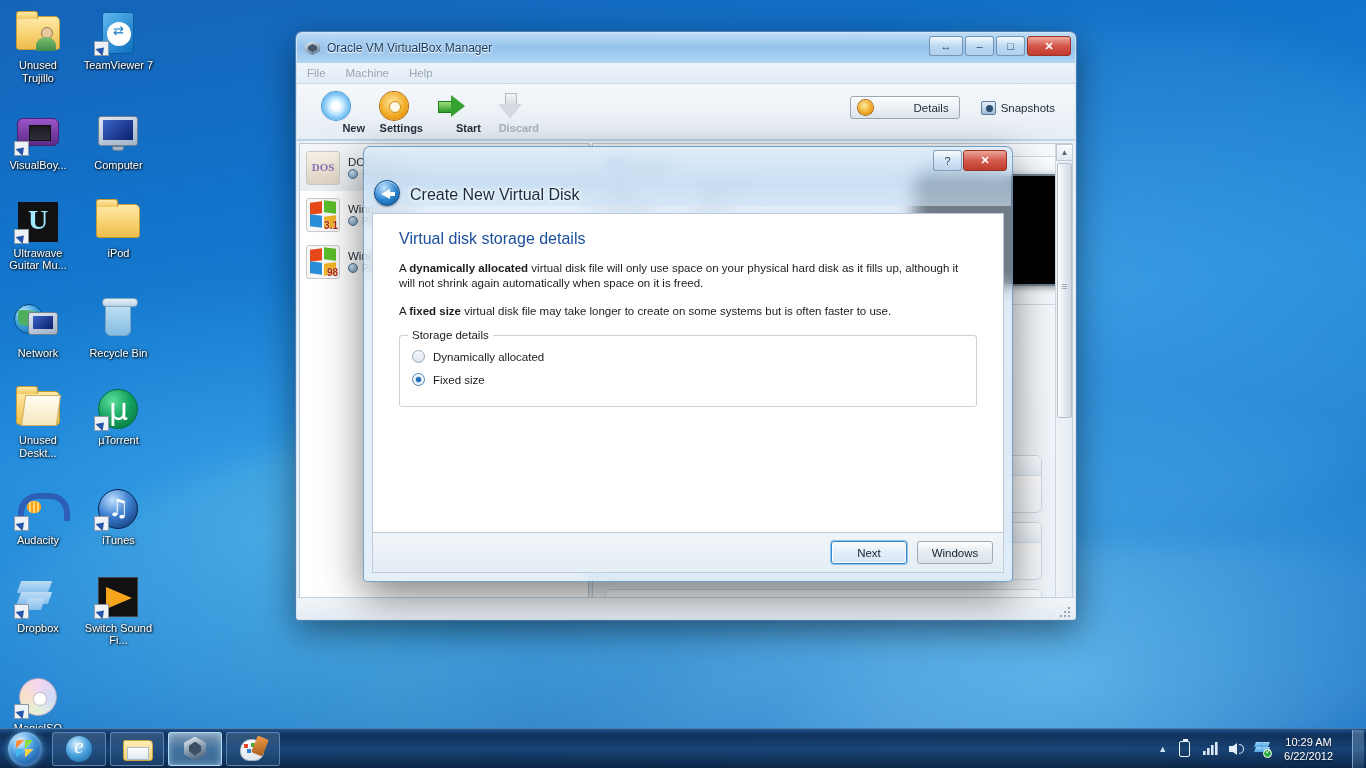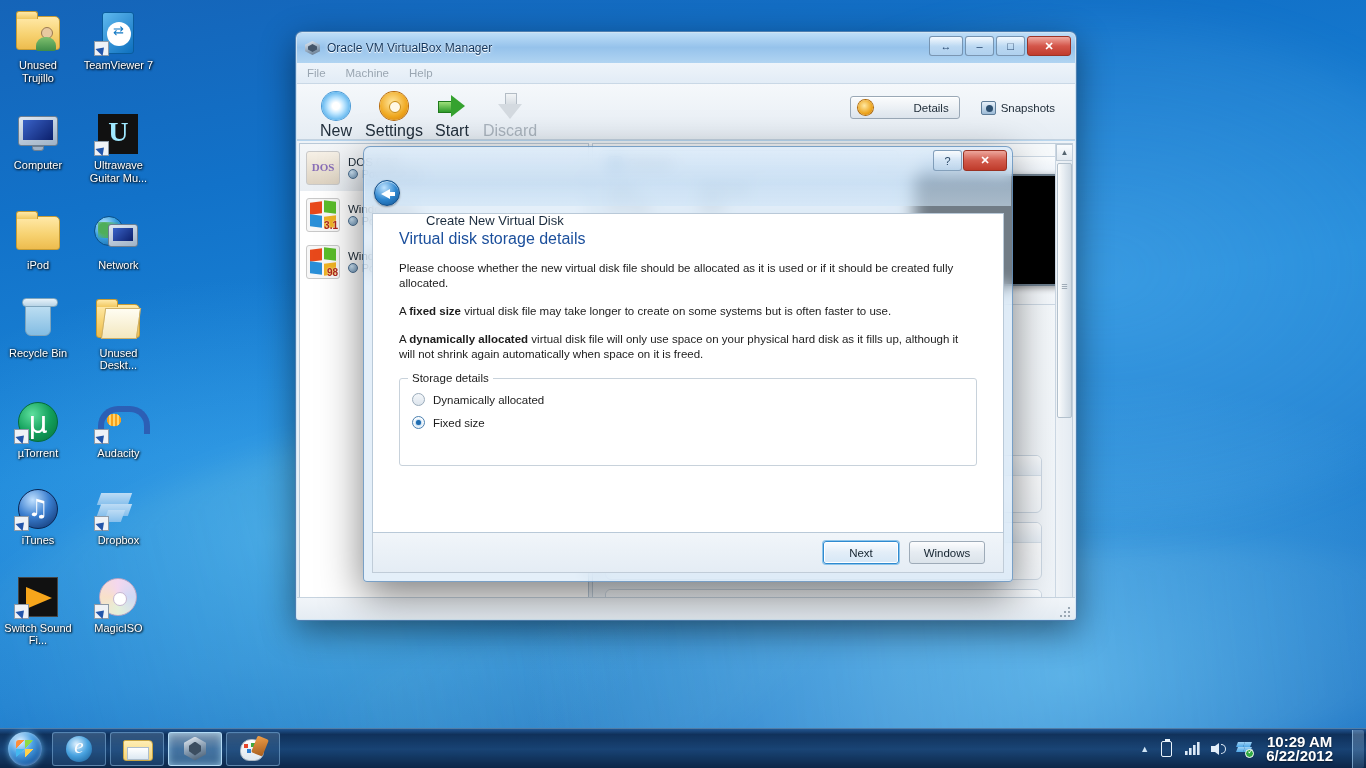--- a/index.html
+++ b/index.html
@@ -315,22 +315,22 @@
   }
   #vbox-menubar .mi { font-size:11.5px; color:#9aa6b2; }
   #vbox-toolbar {
     height: 56px;
     background: linear-gradient(180deg,#f5f8fb,#e6edf4);
     border-bottom: 1px solid #c3d2e0;
     display:flex; align-items:flex-start; padding: 4px 8px 0 10px;
     position:relative;
   }
   .tb-btn {
-    width: 58px; text-align:center; padding-top: 2px;
-    font-size: 16px; color:#23303d;
+    width: 58px; text-align:right; padding-top: 2px;
+    font-size: 11px; color:#23303d;font-weight:bold;
   }
   .tb-btn.disabled { color:#a9b3bd; }
   .tb-ico { height: 30px; position:relative; margin-bottom:2px; }
   .ico-new {
     position:absolute; left:50%; top:2px; margin-left:-14px; width:28px;height:28px;
     border-radius:50%;
     background: radial-gradient(circle at 50% 50%, #ffffff 18%, #bfe6ff 40%, #67b9ef 70%, #2e90d8 100%);
     box-shadow: 0 0 0 1px #4a9ad6;
   }
   .ico-gear {
@@ -556,24 +556,23 @@
   #cnvd-back::after {
     content:""; position:absolute; left:6px; top:8px; width:0;height:0;
     border-right:9px solid #ffffff;
     border-top:5px solid transparent;
     border-bottom:5px solid transparent;
   }
   #cnvd-back .bar {
     position:absolute; left:13px; top:11px; width:7px; height:4px; background:#fff;
   }
   #cnvd-caption {
-    position:absolute; left:62px; top:39px;
-    font-size:13px; color:#1a2b3d;
+    position:absolute; left:46px; top:39px;
+    font-size:16px; color:#1a2b3d;
     text-shadow: 0 0 5px rgba(255,255,255,1), 0 0 3px rgba(255,255,255,1);
-    margin-top: 27px;
   }
   #cnvd-btns { position:absolute; right:5px; top:3px; display:flex; gap:1px; }
   .cb {
     width:29px;height:21px; border:1px solid rgba(120,150,180,.9);
     border-radius:3px;
     background: linear-gradient(180deg, rgba(255,255,255,.8), rgba(210,228,245,.6) 50%, rgba(186,212,236,.7));
     display:flex;align-items:center;justify-content:center;
     font-size:11px; color:#2a4866;
   }
   .cb.close {
@@ -597,21 +596,21 @@
     margin-top: 13px;
     line-height: 15px;
   }
   .cnvd-p b { font-weight:bold; }
   #storage-group {
     margin: 16px 26px 0 26px;
     border: 1px solid #c8d2db;
     border-radius: 3px;
     position: relative;
     padding: 14px 12px 14px 12px;
-    height: 88px;
+    height: 72px;
   }
   #storage-group legend {
     position:absolute; left:8px; top:-7px;
     background:#fff; padding: 0 4px;
     font-size: 11.5px; color:#1c1c1c;
   }
   .radio-row {
     display:flex; align-items:center; gap:8px;
     font-size: 11.5px; color:#1c1c1c;
     margin-bottom: 10px;
@@ -629,21 +628,21 @@
   .radio.checked::after {
     content:""; position:absolute; left:3px; top:3px; width:5px;height:5px;border-radius:50%;
     background:#1f6cb0;
     box-shadow: 0 0 2px #2e86d6;
   }
   #cnvd-footer {
     position:absolute; left:8px; right:8px; bottom:8px; height:40px;
     background: linear-gradient(180deg, rgba(241,245,249,.97), rgba(228,236,244,.97));
     border:1px solid #c0ccd8; border-top:none;
     display:flex; align-items:center; justify-content:flex-end; gap:10px;
-    padding-right: 18px;
+    padding-right: 10px;
   }
   .dlg-btn {
     min-width: 76px; height: 23px;
     font-size: 11.5px; color:#14232f;
     border:1px solid #9eabb8; border-radius:3px;
     background: linear-gradient(180deg,#fdfdfe,#e6ecf2 48%,#dbe3ea);
     display:flex;align-items:center;justify-content:center;
   }
   .dlg-btn.default {
     border-color:#2f8ad0;
@@ -790,24 +789,23 @@
     background:linear-gradient(180deg,#9ed2f5,#4fa8e8); transform:skewX(-20deg);
   }
   .dbox-tray .chk {
     position:absolute; right:-2px; bottom:-3px; width:9px;height:9px;border-radius:50%;
     background:#2faa42; border:1px solid #fff;
   }
   .dbox-tray .chk::after {
     content:"\2713"; position:absolute; left:1px; top:-3px; font-size:8px; color:#fff;
   }
   #clock {
-    text-align:center; color:#ffffff; font-size:15px; line-height:14px;
+    text-align:center; color:#ffffff; font-size:11px; line-height:14px;
     padding: 0 8px 0 4px;
     text-shadow: 0 1px 2px rgba(0,0,0,.6);
-    font-weight: bold;
   }
   #show-desktop {
     width: 12px; height: 38px; margin-left:2px;
     background: linear-gradient(180deg, rgba(200,230,255,.3), rgba(120,180,230,.18));
     border-left:1px solid rgba(170,215,250,.6);
     border-radius: 0 2px 2px 0;
   }
 </style>
 </head>
 <body>
@@ -825,20 +823,27 @@
       </div>
       <div class="label">Unused Trujillo</div>
     </div>
     <div class="dicon">
       <div class="glyph">
         <div class="teamviewer"></div>
         <div class="tv-arrows">⇄</div>
         <div class="shortcut-arrow"></div>
       </div>
       <div class="label">TeamViewer 7</div>
+    </div>
+    <div class="dicon">
+      <div class="glyph">
+        <div class="gba"></div>
+        <div class="shortcut-arrow"></div>
+      </div>
+      <div class="label">VisualBoy...</div>
     </div>
     <div class="dicon">
       <div class="glyph">
         <div class="monitor"></div>
           <div class="monitor-stand"></div>
       </div>
       <div class="label">Computer</div>
     </div>
     <div class="dicon">
       <div class="glyph">
@@ -1077,23 +1082,22 @@
         </div>
       <div id="cnvd-caption">Create New Virtual Disk</div>
       <div id="cnvd-btns">
         <div class="cb">?</div>
         <div class="cb close">✕</div>
       </div>
     </div>
 
     <div id="cnvd-content">
       <div id="cnvd-h1">Virtual disk storage details</div>
-      <p class="cnvd-p">Please choose whether the new virtual disk file should be allocated as it is used or if it should be created fully allocated.</p>
+      <p class="cnvd-p"><span>A </span><b>dynamically allocated</b><span> virtual disk file will only use space on your physical hard disk as it fills up, although it will not shrink again automatically when space on it is freed.</span></p>
       <p class="cnvd-p"><span>A </span><b>fixed size</b><span> virtual disk file may take longer to create on some systems but is often faster to use.</span></p>
-      <p class="cnvd-p"><span>A </span><b>dynamically allocated</b><span> virtual disk file will only use space on your physical hard disk as it fills up, although it will not shrink again automatically when space on it is freed.</span></p>
 
       <fieldset id="storage-group">
         <legend>Storage details</legend>
         <div class="radio-row">
           <span class="radio"></span>
           <span>Dynamically allocated</span>
         </div>
         <div class="radio-row">
           <span class="radio checked"></span>
           <span>Fixed size</span>

